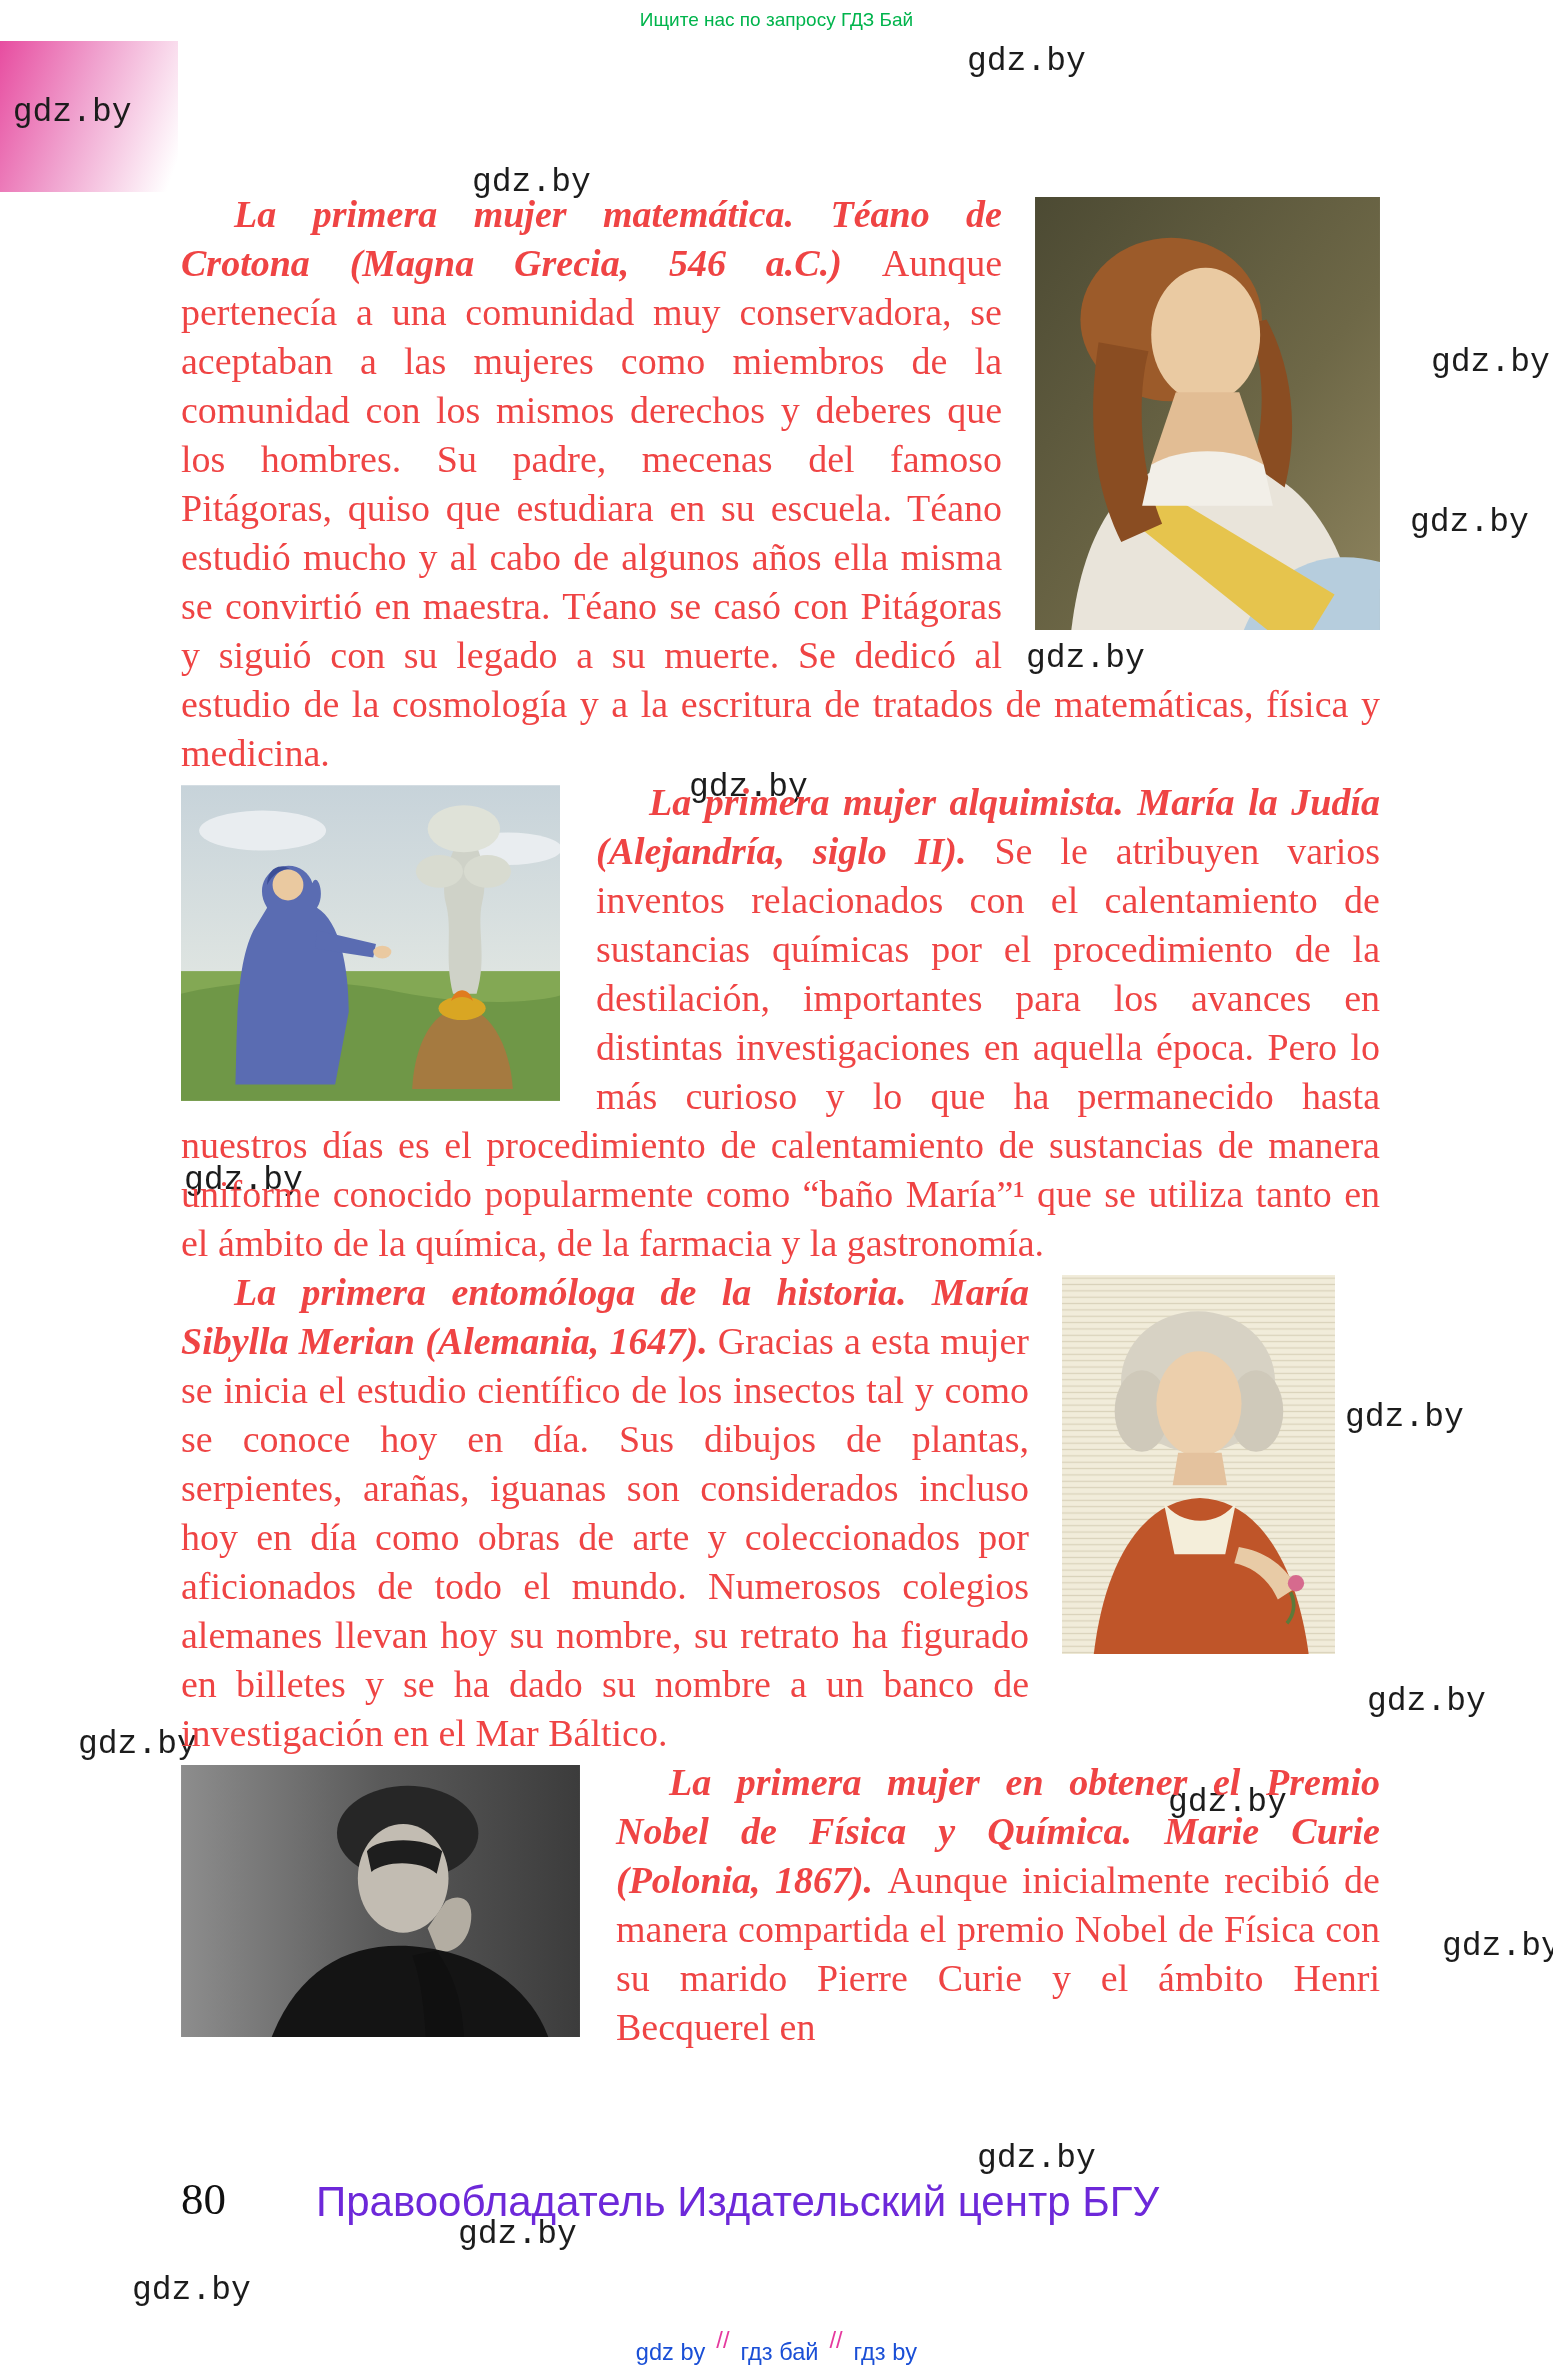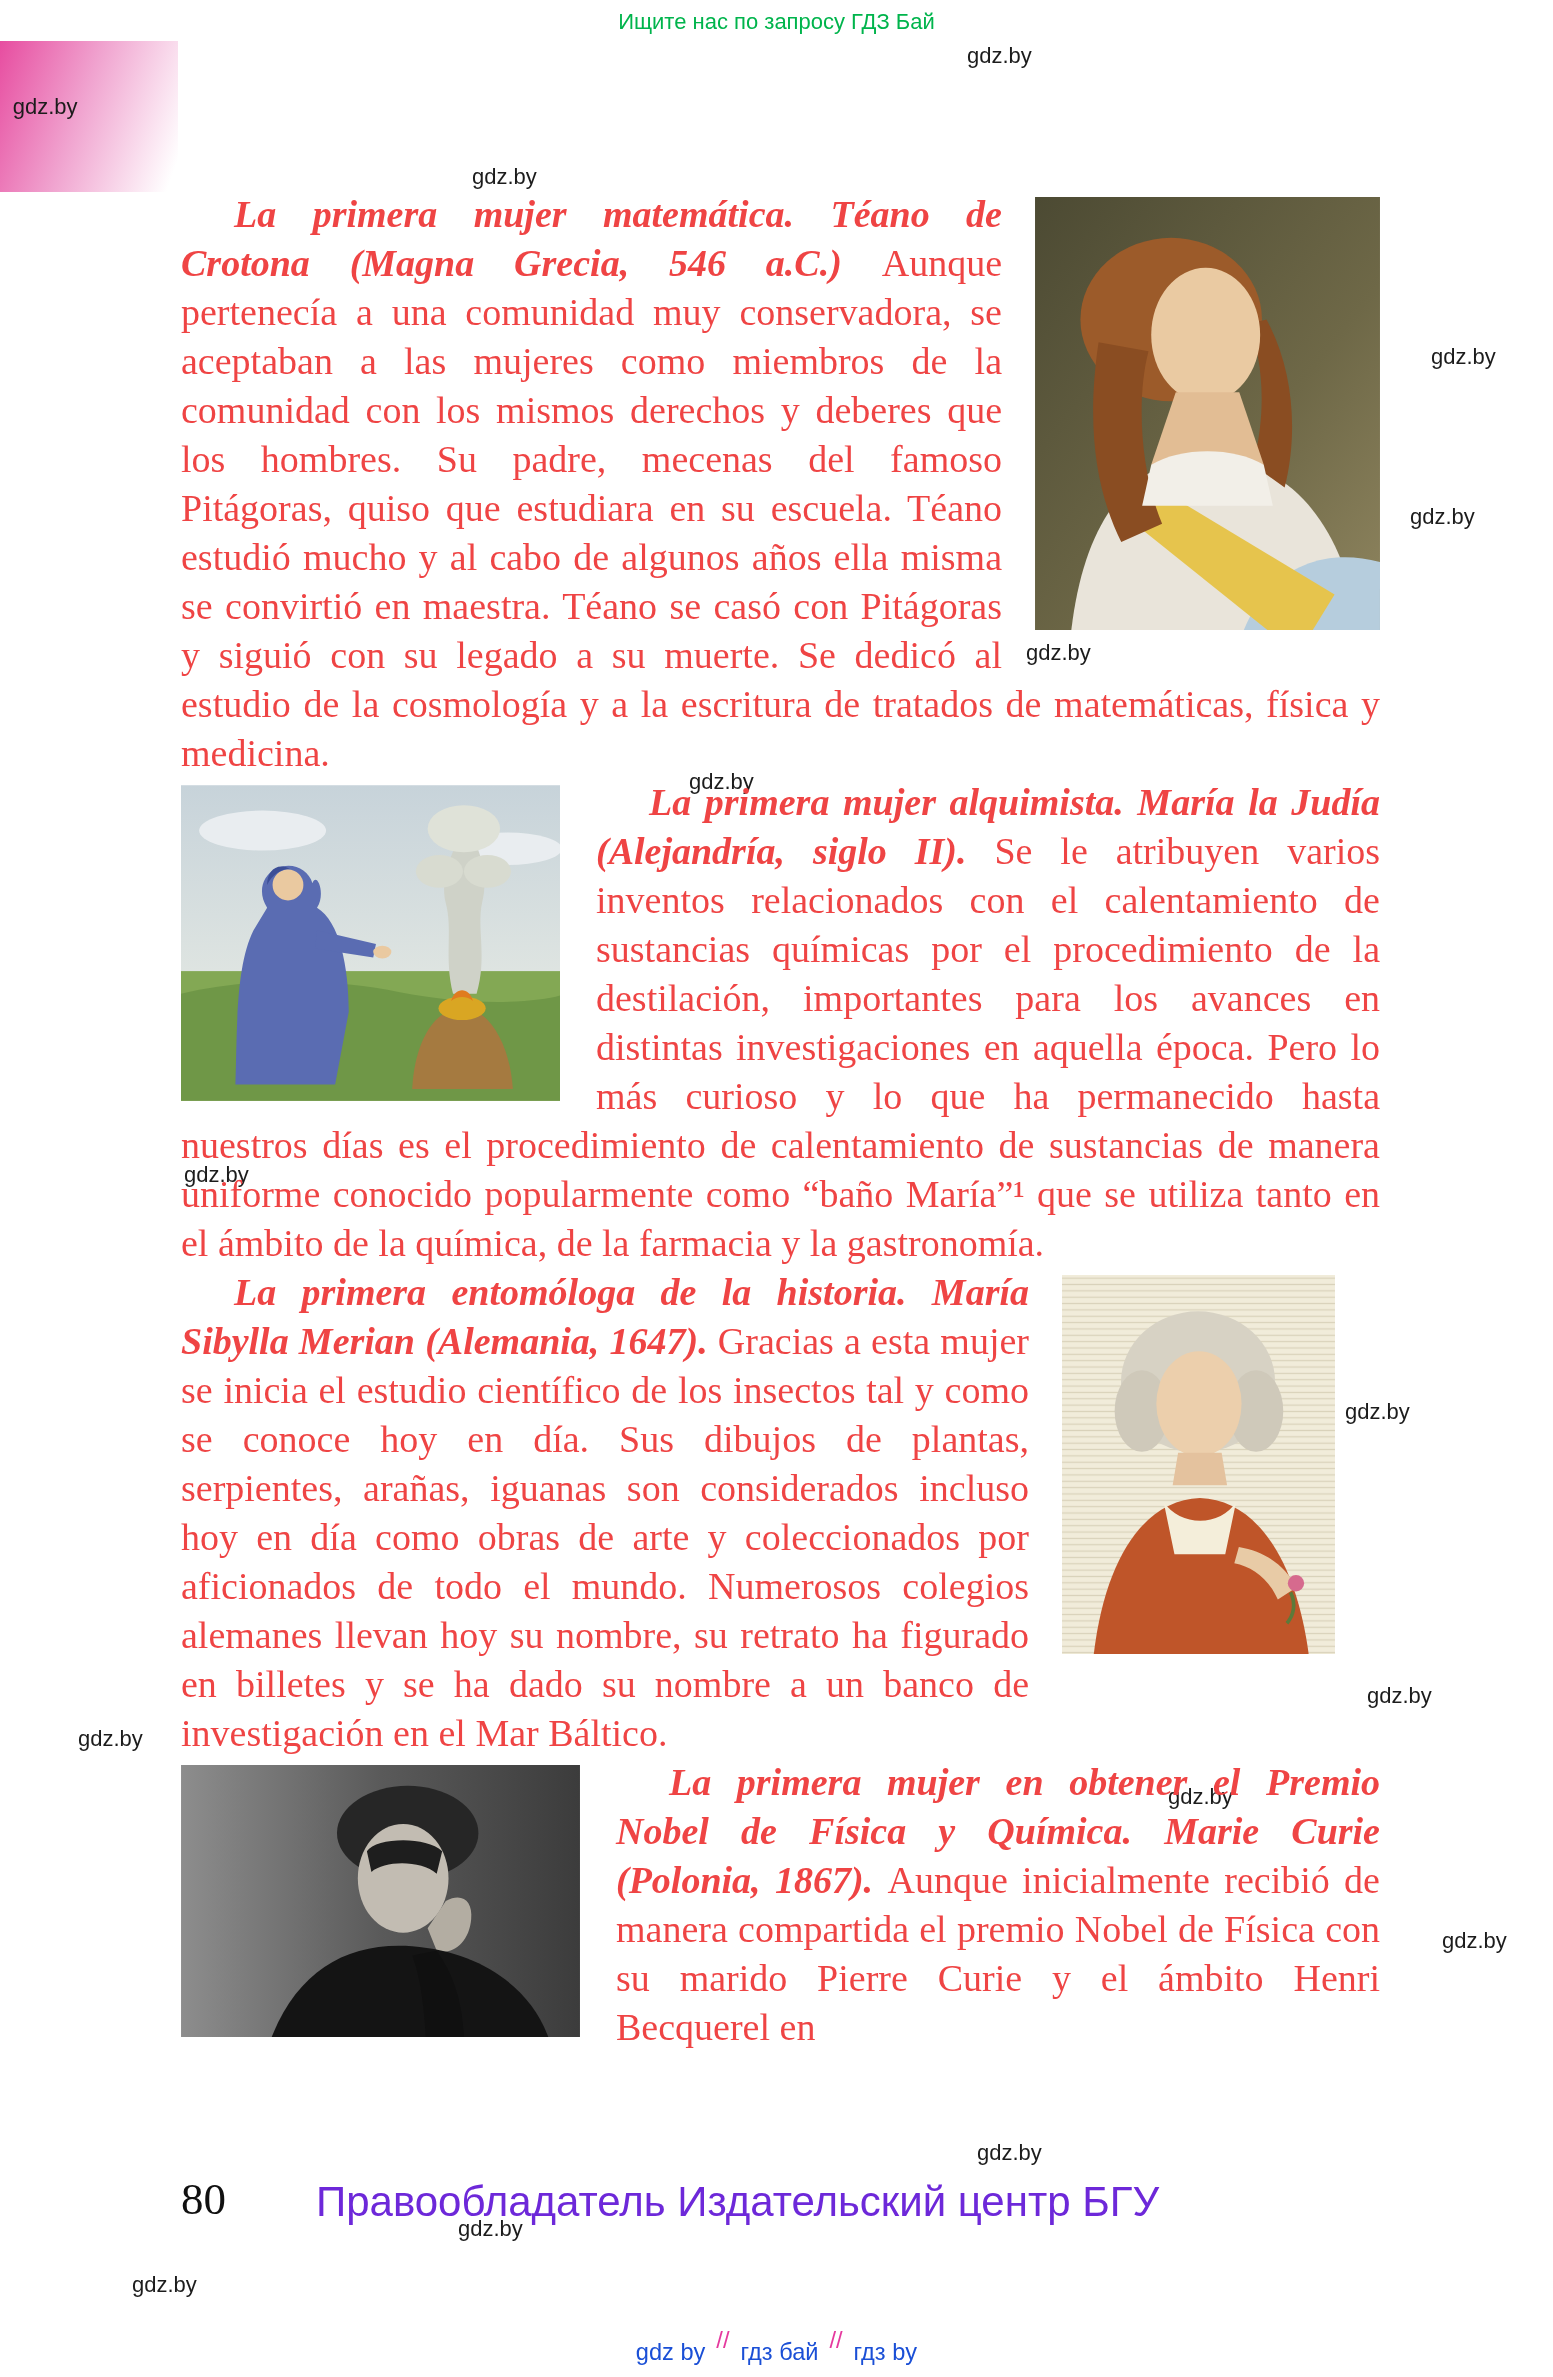--- a/index.html
+++ b/index.html
@@ -7,34 +7,34 @@
   body { width:1553px; font-family:"Liberation Serif", serif; }
   .page {
     position:relative; width:1553px; height:2377px;
     background:#ffffff; overflow:hidden;
   }
 
   
   .top-banner {
     position:absolute; top:9px; left:0; width:100%;
     text-align:center; font-family:"Liberation Sans", sans-serif;
-    font-size:22px; color:#00b44c;
+    font-size:19px; color:#00b44c;
   }
 
   
   .pink-box {
     position:absolute; left:0; top:41px; width:178px; height:151px;
     background:linear-gradient(110deg, #e74da0 0%, #f0a3cf 45%, #ffffff 95%);
   }
   .pink-box .wm { position:absolute; left:12.7px; top:53px; }
 
   
   .wm {
-    position:absolute; font-family:Liberation Sans, sans-serif;
-    font-size:22px; color:#1c1c1c; white-space:nowrap;
+    position:absolute; font-family:Liberation Mono, monospace;
+    font-size:33px; color:#1c1c1c; white-space:nowrap;
   }
 
   
   .content {
     position:absolute; left:181px; top:190px; width:1199px;
     font-size:38px; line-height:49px; color:#ef4444;
     text-align:justify; hyphens:auto;
   }
   .para { text-indent:53px; margin:0; }
   .lead { font-weight:bold; font-style:italic; }

